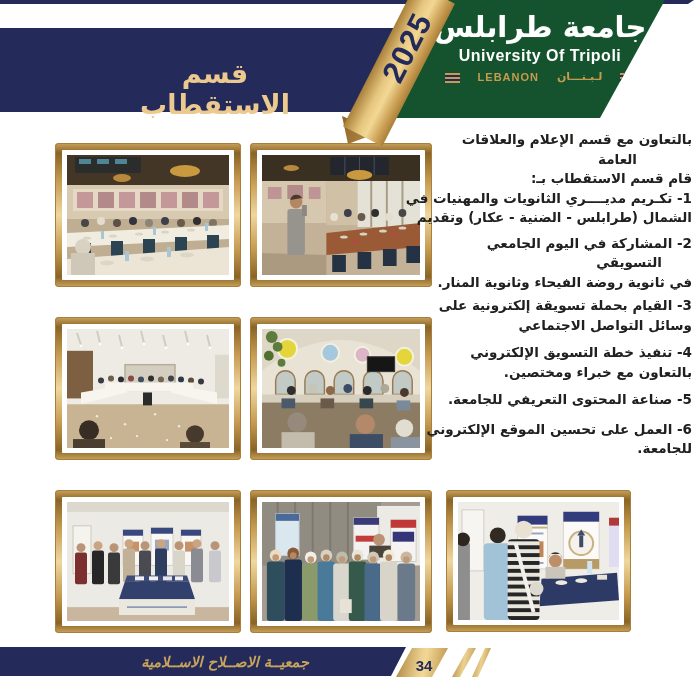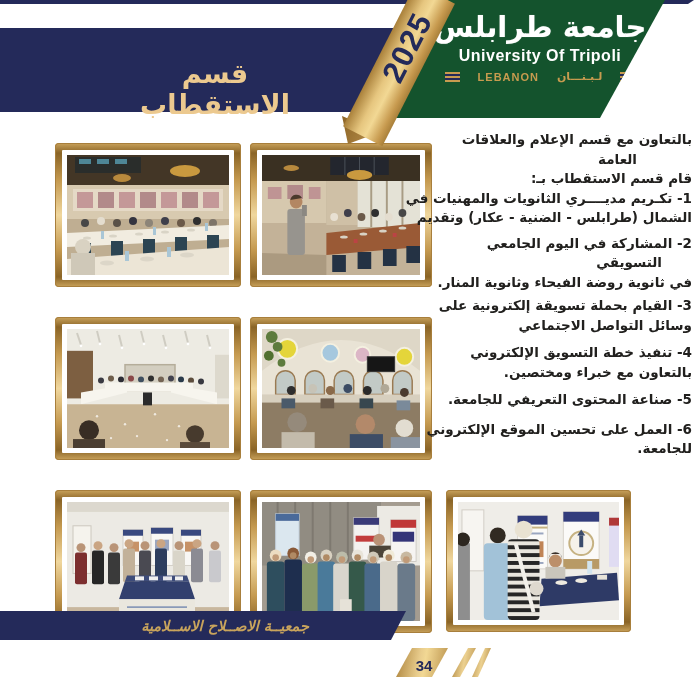--- a/index.html
+++ b/index.html
@@ -13,21 +13,21 @@
   .title-band{position:absolute;left:0;top:28px;width:470px;height:84px;background:#242a5a;}
   .dept-title{position:absolute;left:110px;top:58px;width:210px;text-align:center;
               font-size:27px;font-weight:bold;color:#ecc98f;direction:rtl;}
   .logo-block{position:absolute;left:350px;top:0;width:320px;height:118px;background:#14532d;
               clip-path:polygon(74px 0,315px 0,250px 118px,14px 118px);}
   .logo-inner{position:absolute;left:70px;top:10px;width:240px;text-align:center;color:#fff;}
   .logo-ar{font-size:29px;font-weight:bold;line-height:34px;direction:rtl;
            text-shadow:0 0 1px rgba(255,255,255,.4);}
   .logo-en{font-size:16px;font-weight:bold;letter-spacing:.5px;margin-top:3px;
            font-family:"Liberation Sans",sans-serif;}
-  .flag-row{display:flex;align-items:center;justify-content:center;gap:18px;margin-top:5px;
+  .flag-row{display:flex;align-items:flex-end;justify-content:center;gap:18px;margin-top:5px;
             color:#c79b4f;font-weight:bold;}
   .flag{width:15px;height:10px;
         background:linear-gradient(180deg,#c79b4f 0 2px,#242a5a 2px 4px,#c79b4f 4px 6px,#242a5a 6px 8px,#c79b4f 8px 10px);}
   .leb-en{font-size:11px;letter-spacing:1px;font-family:"Liberation Sans",sans-serif;}
   .leb-ar{font-size:11px;direction:rtl;}
   .ribbon{position:absolute;left:377px;top:-15px;width:44px;height:160px;z-index:5;
           transform:rotate(27deg);
           background:linear-gradient(90deg,#a9803a,#e6c67f 35%,#f2d894 55%,#c79a4f 85%,#a9803a);}
   .ribbon-label{position:absolute;left:50%;top:38%;transform:translate(-50%,-50%) rotate(-90deg);
           font-family:"Liberation Sans",sans-serif;font-size:31px;font-weight:bold;
@@ -46,21 +46,21 @@
   
   .txt-col{position:absolute;left:436px;top:130px;width:256px;direction:rtl;text-align:right;
            color:#21201e;font-weight:bold;font-size:13.5px;}
   .txt-col .ln{line-height:19.5px;height:19.5px;white-space:nowrap;}
   .blk{margin:0 0 0 0;}
   .mb6{margin-bottom:6px;} .mb4{margin-bottom:4px;} .mb8{margin-bottom:8px;} .mb10{margin-bottom:10px;}
   .ind55{margin-left:0;padding-left:0;margin-right:0;transform:translateX(-55px);}
   .ind30{transform:translateX(-30px);}
 
   
-  .footer-bar{position:absolute;left:0;top:611px;width:410px;height:29px;background:#242a5a;
+  .footer-bar{position:absolute;left:0;top:647px;width:410px;height:29px;background:#242a5a;
               clip-path:polygon(0 0,406px 0,391px 100%,0 100%);
               display:flex;align-items:center;justify-content:center;}
   .footer-org{font-family:"DejaVu Serif",serif;font-style:italic;font-weight:bold;
               color:#c9a45c;font-size:14.5px;direction:rtl;padding-left:40px;}
   .page-badge{position:absolute;left:396px;top:648px;width:52px;height:29px;
               background:linear-gradient(100deg,#a97f37,#e9cd8d 45%,#f2d894 55%,#b8904a);
               clip-path:polygon(16px 0,52px 0,36px 100%,0 100%);
               display:flex;align-items:center;justify-content:center;}
   .page-num{color:#242a5a;font-weight:bold;font-size:15px;font-family:"Liberation Sans",sans-serif;
             transform:translateX(2px);margin-top:6px;}

